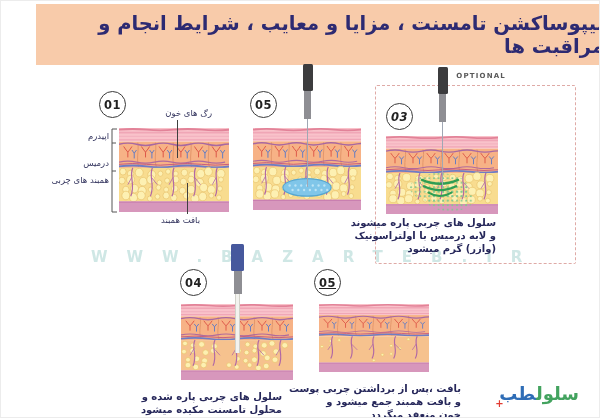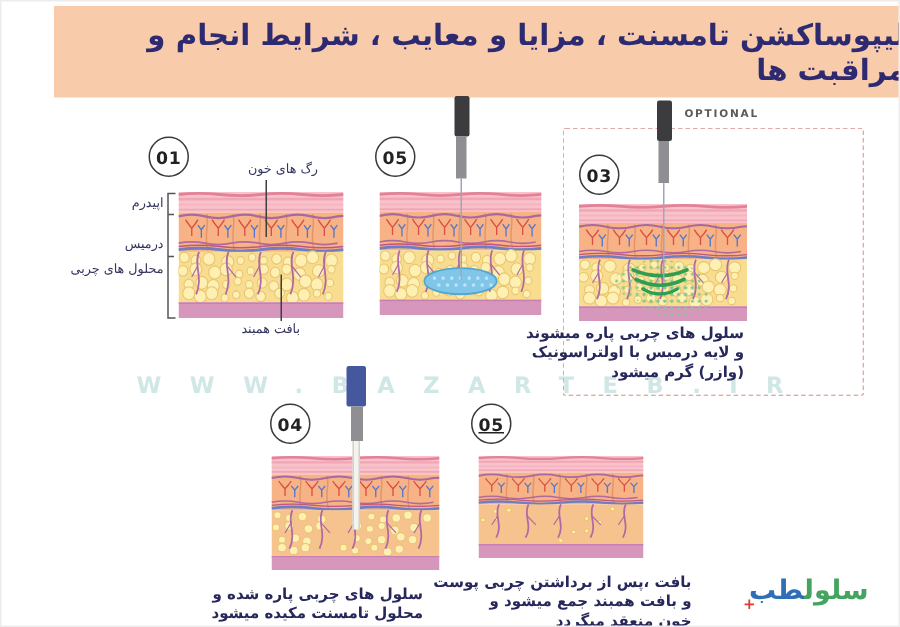--- a/index.html
+++ b/index.html
@@ -43,21 +43,21 @@
 
   <div class="header">لیپوساکشن تامسنت ، مزایا و معایب ، شرایط انجام و مراقبت ها</div>
 
   <div class="watermark">WWW.BAZARTEB.IR</div>
 
   <div class="dashedbox"></div>
   <div class="optional">OPTIONAL</div>
 
   <div class="badge" style="left:98px;top:90px;">01</div>
   <div class="badge" style="left:249px;top:90px;">05</div>
-  <div class="badge" style="left:385px;top:102px;">03</div>
+  <div class="badge" style="left:385px;top:102px;font-style:italic;">03</div>
   <div class="badge" style="left:179px;top:268px;">04</div>
   <div class="badge" style="left:313px;top:268px;text-decoration:underline;">05</div>
 
   <div class="skin" id="skin0" style="left:118px;top:127px;width:110px;height:84px;"><svg viewBox="0 0 112 80" width="100%" height="100%" preserveAspectRatio="none">
         <rect x="0" y="0" width="112" height="13" fill="#f9c2ca"></rect>
         <line x1="0" y1="4.5" x2="112" y2="4.5" stroke="#f0a6b6" stroke-width="1.7"></line>
         <line x1="0" y1="8" x2="112" y2="8" stroke="#f3b3c0" stroke-width="1.2"></line>
         <line x1="0" y1="11.2" x2="112" y2="11.2" stroke="#f0a6b6" stroke-width="1.2"></line>
         <path d="M0 1.6 Q14 0.2 28 1.6 T56 1.6 T84 1.6 T112 1.6" fill="none" stroke="#e28298" stroke-width="1.8"></path>
         <rect x="0" y="13" width="112" height="25" fill="#f7b286"></rect>
@@ -491,21 +491,21 @@
   <div class="needle" style="left:230px;top:243px;height:109px;">
     <div class="n-handle blue"></div>
     <div class="n-shaft s4"></div>
     <div class="n-tube"></div>
   </div>
 
   <div class="lbl" style="right:387px;top:107px;">رگ های خون</div>
   <div class="conn" style="left:176px;top:119px;height:38px;"></div>
   <div class="lbl" style="right:490px;top:130px;">اپیدرم</div>
   <div class="lbl" style="right:490px;top:157px;">درمیس</div>
-  <div class="lbl" style="right:490px;top:174px;">محلول های چربی</div>
+  <div class="lbl" style="right:490px;top:174px;">همبند های چربی</div>
   <div class="bracket" style="left:108px;top:127px;">
     <svg width="9" height="85">
         <path d="M8 1 H3 V84 H8 M3 15 H7 M3 43 H7" stroke="#555" stroke-width="1" fill="none"></path>
       </svg>
   </div>
   <div class="conn" style="left:186px;top:182px;height:31px;"></div>
   <div class="lbl" style="right:399px;top:214px;">بافت همبند</div>
 
   <div class="cap" style="right:103px;top:215px;">سلول های چربی پاره میشوند
 و لایه درمیس با اولتراسونیک

